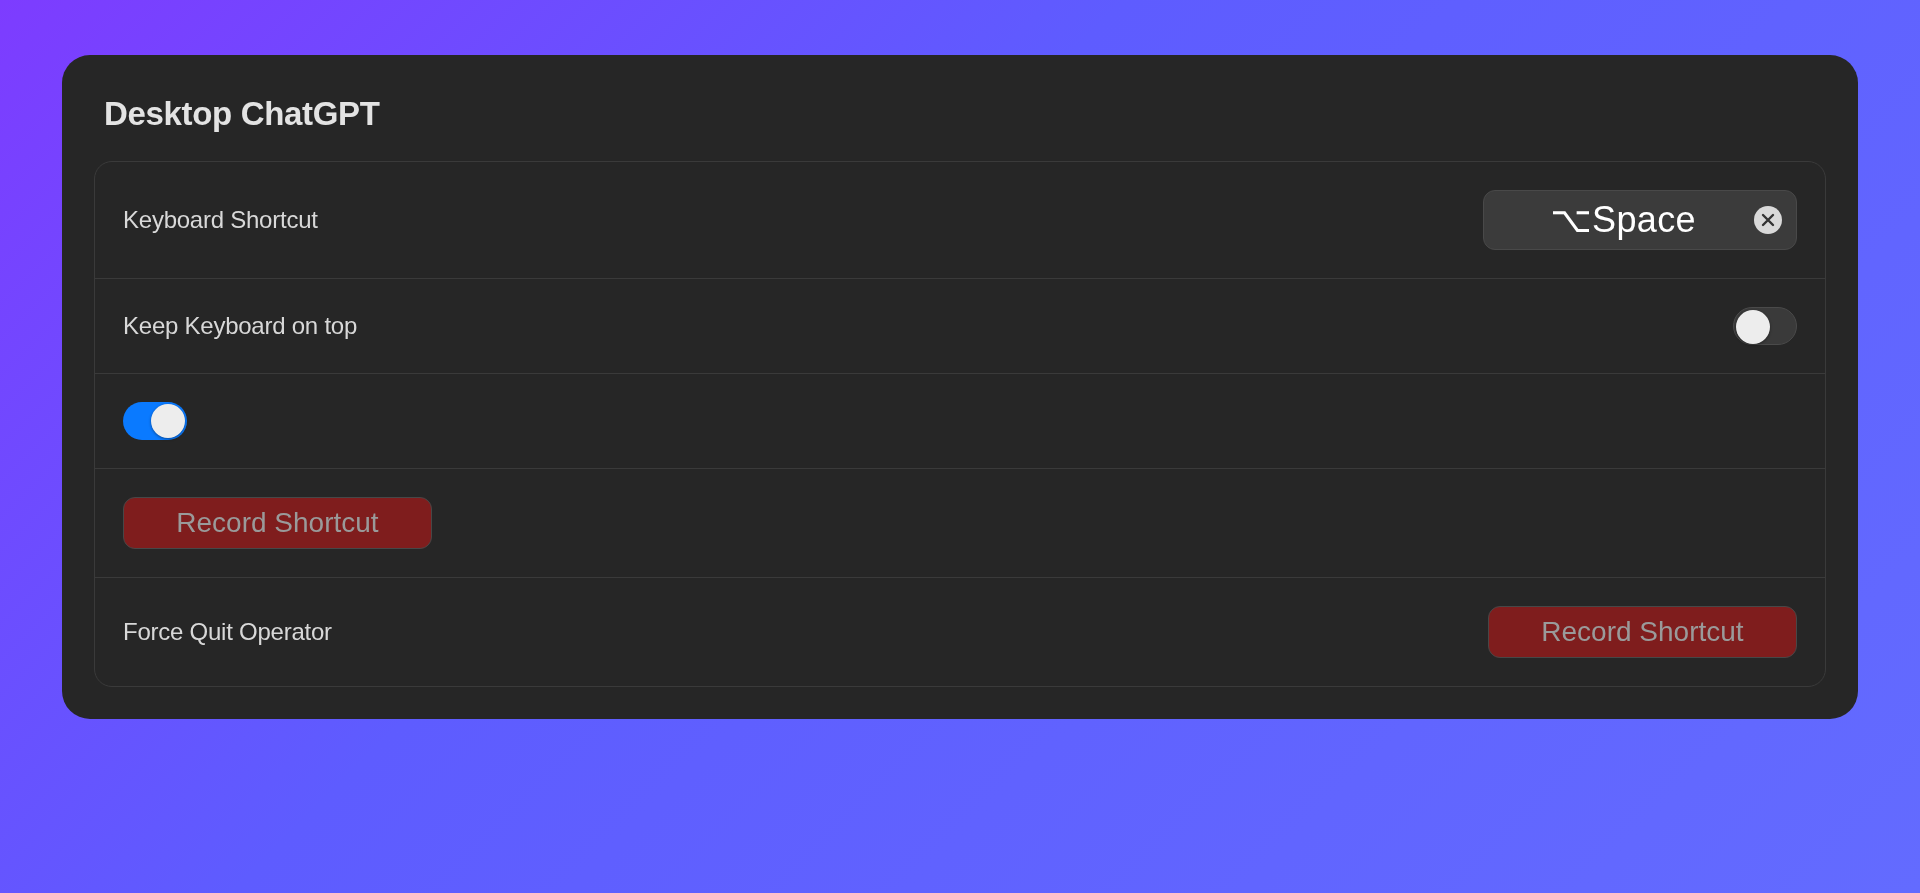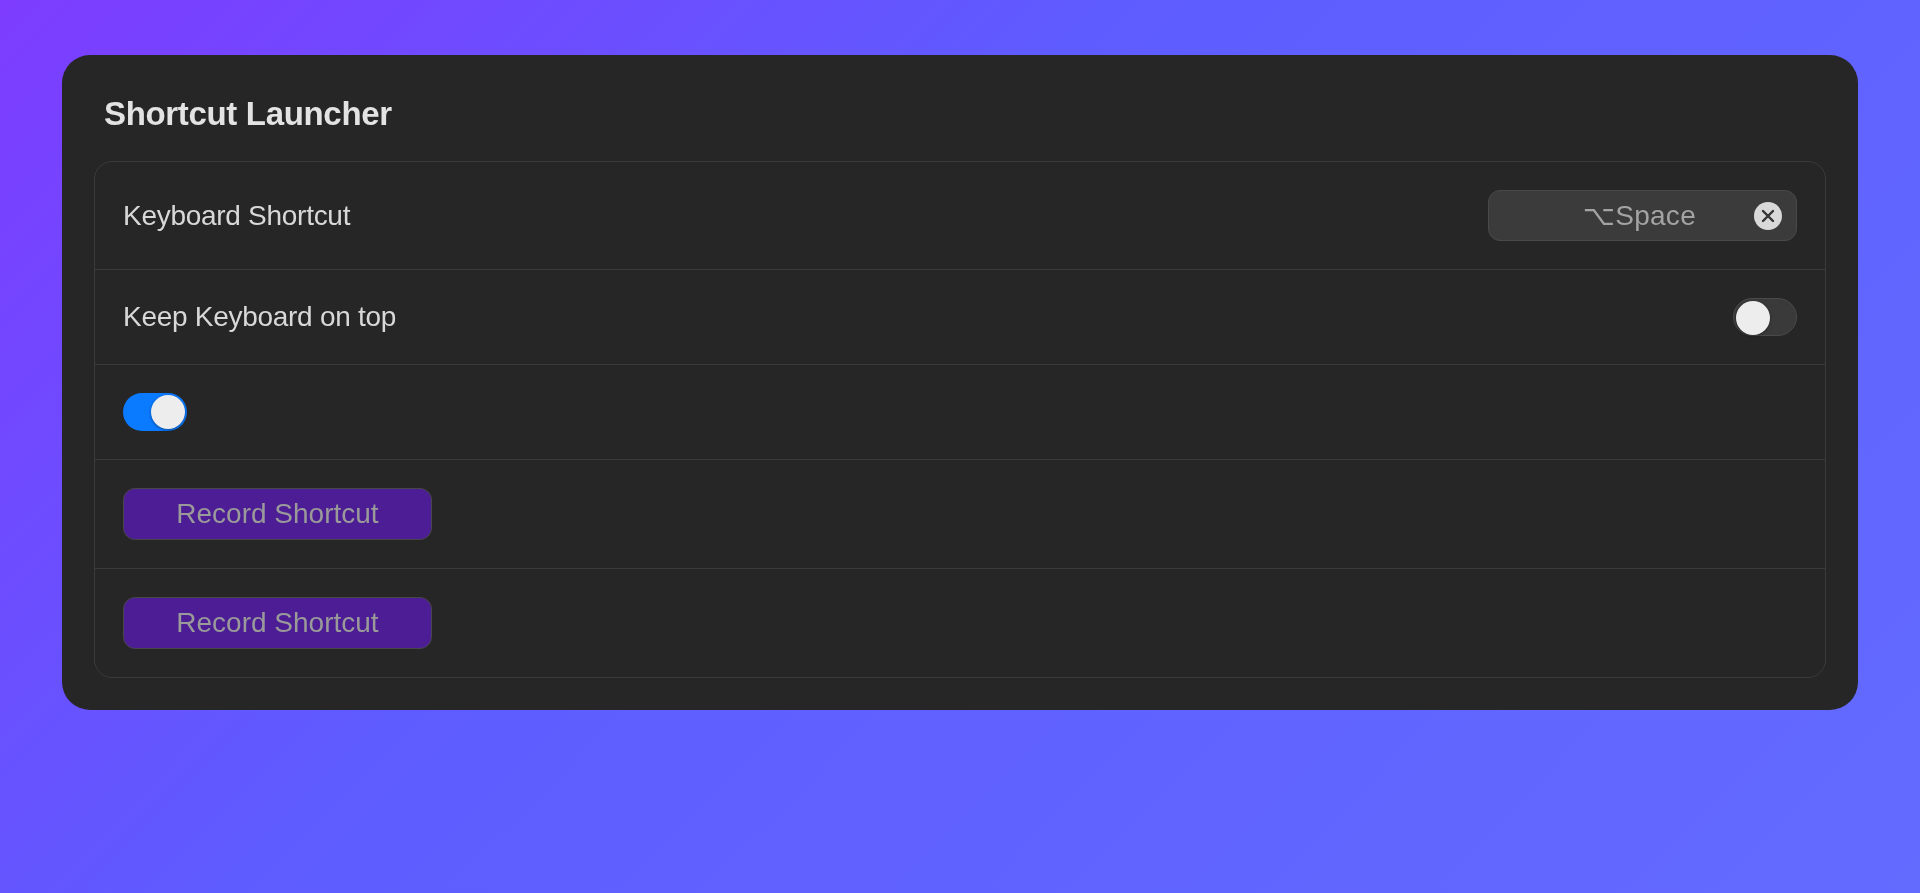--- a/index.html
+++ b/index.html
@@ -38,40 +38,40 @@
       display: flex;
       align-items: center;
       justify-content: space-between;
       padding: 28px 28px;
       border-bottom: 1px solid #3a3a3a;
     }
     .row:last-child {
       border-bottom: none;
     }
     .row-label {
-      font-size: 28px;
+      font-size: 24px;
       font-weight: 400;
       color: #d8d8d8;
       letter-spacing: -0.01em;
     }
     .shortcut-chip {
       display: inline-flex;
       align-items: center;
       background: #3b3b3b;
       border: 1px solid #494949;
       border-radius: 12px;
       padding: 8px 14px 8px 66px;
       gap: 58px;
       min-width: 309px;
       justify-content: flex-end;
     }
     .shortcut-text {
-      font-size: 28px;
+      font-size: 36px;
       font-weight: 500;
-      color: #a3a3a3;
+      color: #ffffff;
       letter-spacing: 0.01em;
     }
     .clear-icon {
       width: 28px;
       height: 28px;
       background: #d9d9d9;
       border-radius: 50%;
       display: inline-flex;
       align-items: center;
       justify-content: center;
@@ -107,37 +107,37 @@
     .toggle.off .knob {
       left: 2px;
     }
     .toggle.on {
       background: #0a7aff;
     }
     .toggle.on .knob {
       left: 28px;
     }
     .record-button {
-      background: #4c1d95;
+      background: #7f1d1d;
       border: 1px solid #474747;
       border-radius: 12px;
       padding: 9px 22px;
       font-size: 28px;
       font-weight: 400;
       color: #9a9a9a;
       cursor: pointer;
       min-width: 309px;
       text-align: center;
     }
   </style>
 </head>
 <body>
 
 <div class="panel">
-  <h2 class="section-title">Shortcut Launcher</h2>
+  <h2 class="section-title">Desktop ChatGPT</h2>
 
   <div class="settings-list">
 
     <div class="row">
       <span class="row-label">Keyboard Shortcut</span>
       <div class="shortcut-chip">
         <span class="shortcut-text">⌥Space</span>
         <span class="clear-icon">
           <svg viewBox="0 0 14 14">
             <path d="M2 2 L12 12 M12 2 L2 12" stroke="#333" stroke-width="2.4" stroke-linecap="round" fill="none"></path>
@@ -157,17 +157,18 @@
       <div class="toggle on">
         <div class="knob"></div>
       </div>
     </div>
 
     <div class="row">
       <button class="record-button">Record Shortcut</button>
     </div>
 
     <div class="row">
+      <span class="row-label">Force Quit Operator</span>
       <button class="record-button">Record Shortcut</button>
     </div>
 
   </div>
 </div>
 
 </body></html>

